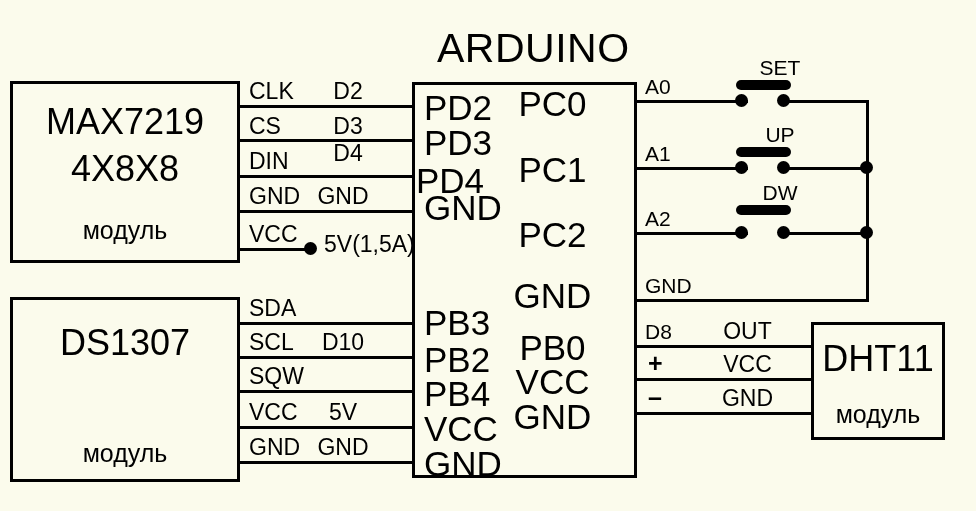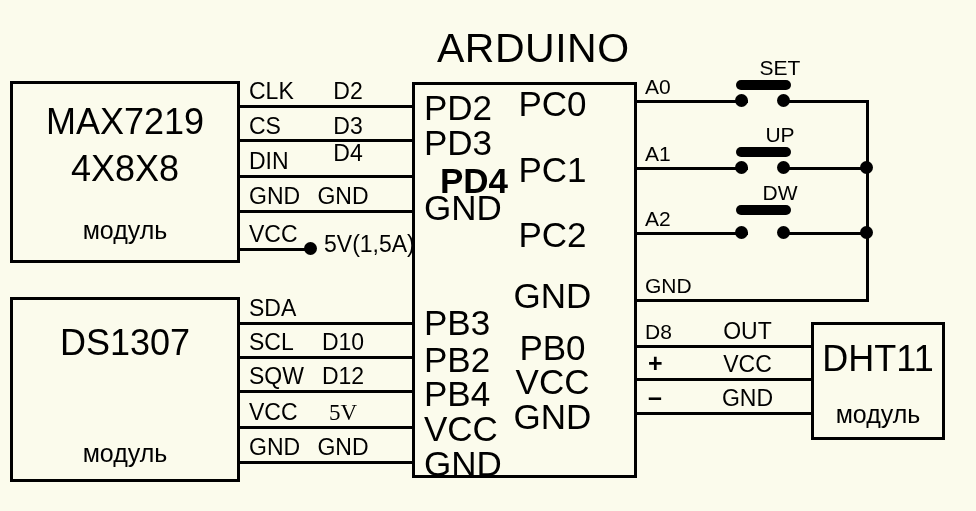--- a/index.html
+++ b/index.html
@@ -85,29 +85,28 @@
   <div class="wire-h" style="left:240px;top:426px;width:172px;"></div>
   <div class="wire-h" style="left:240px;top:461px;width:172px;"></div>
 
   <div class="lbl t-pin" style="left:249px;top:297px;">SDA</div>
   <div class="lbl t-pin" style="left:249px;top:331px;">SCL</div>
   <div class="lbl t-pin" style="left:249px;top:365px;">SQW</div>
   <div class="lbl t-pin" style="left:249px;top:401px;">VCC</div>
   <div class="lbl t-pin" style="left:249px;top:436px;">GND</div>
 
   <div class="lbl t-pin right" style="left:282px;top:331px;width:122px;">D10</div>
-  <div class="lbl t-pin right" style="left:282px;top:365px;width:122px;">D12</div>
-  <div class="lbl t-pin right" style="left:282px;top:401px;width:122px;font-family:Liberation Serif, serif;">5V</div>
+  <div class="lbl t-pin right" style="left:282px;top:401px;width:122px;">5V</div>
   <div class="lbl t-pin right" style="left:282px;top:436px;width:122px;">GND</div>
 
   <div class="box" style="left:412px;top:82px;width:225px;height:396px;"></div>
 
   <div class="lbl t-mid" style="left:424px;top:90px;">PD2</div>
   <div class="lbl t-mid" style="left:424px;top:125px;">PD3</div>
-  <div class="lbl t-mid" style="left:440px;top:163px;font-weight:bold;">PD4</div>
+  <div class="lbl t-mid" style="left:416px;top:163px;">PD4</div>
   <div class="lbl t-mid" style="left:424px;top:190px;">GND</div>
 
   <div class="lbl t-mid" style="left:424px;top:305px;">PB3</div>
   <div class="lbl t-mid" style="left:424px;top:342px;">PB2</div>
   <div class="lbl t-mid" style="left:424px;top:376px;">PB4</div>
   <div class="lbl t-mid" style="left:424px;top:411px;">VCC</div>
   <div class="lbl t-mid" style="left:424px;top:446px;">GND</div>
 
   <div class="lbl t-mid right" style="left:480px;top:86px;width:145px;">PC0</div>
   <div class="lbl t-mid right" style="left:480px;top:152px;width:145px;">PC1</div>

